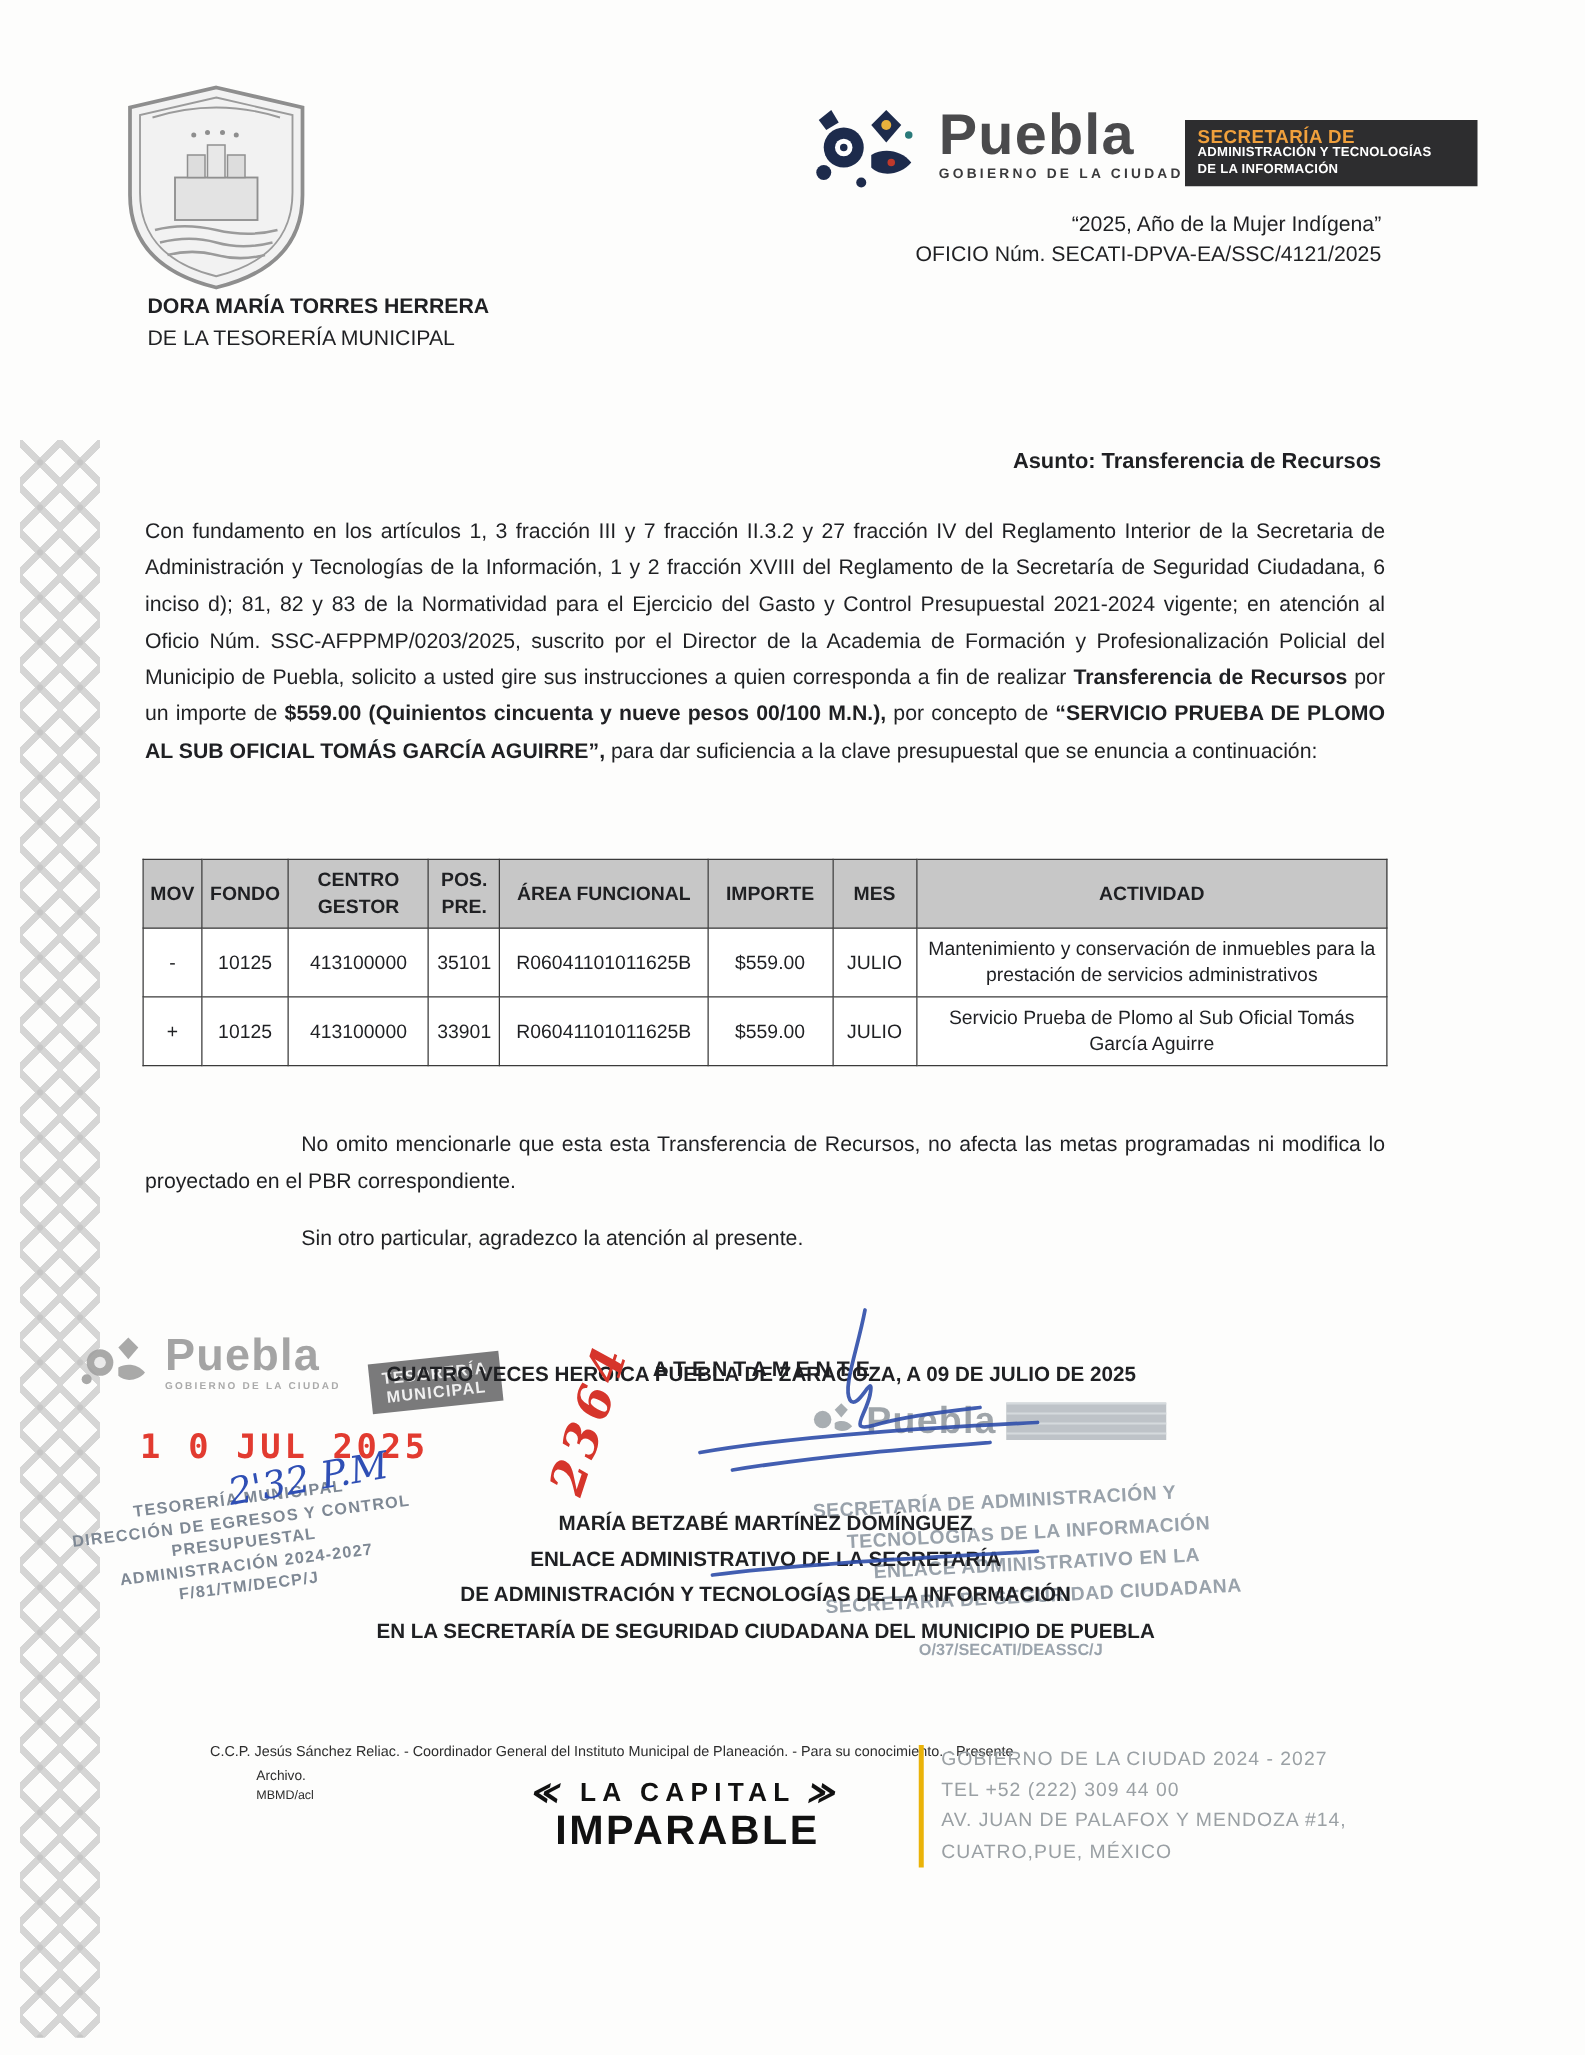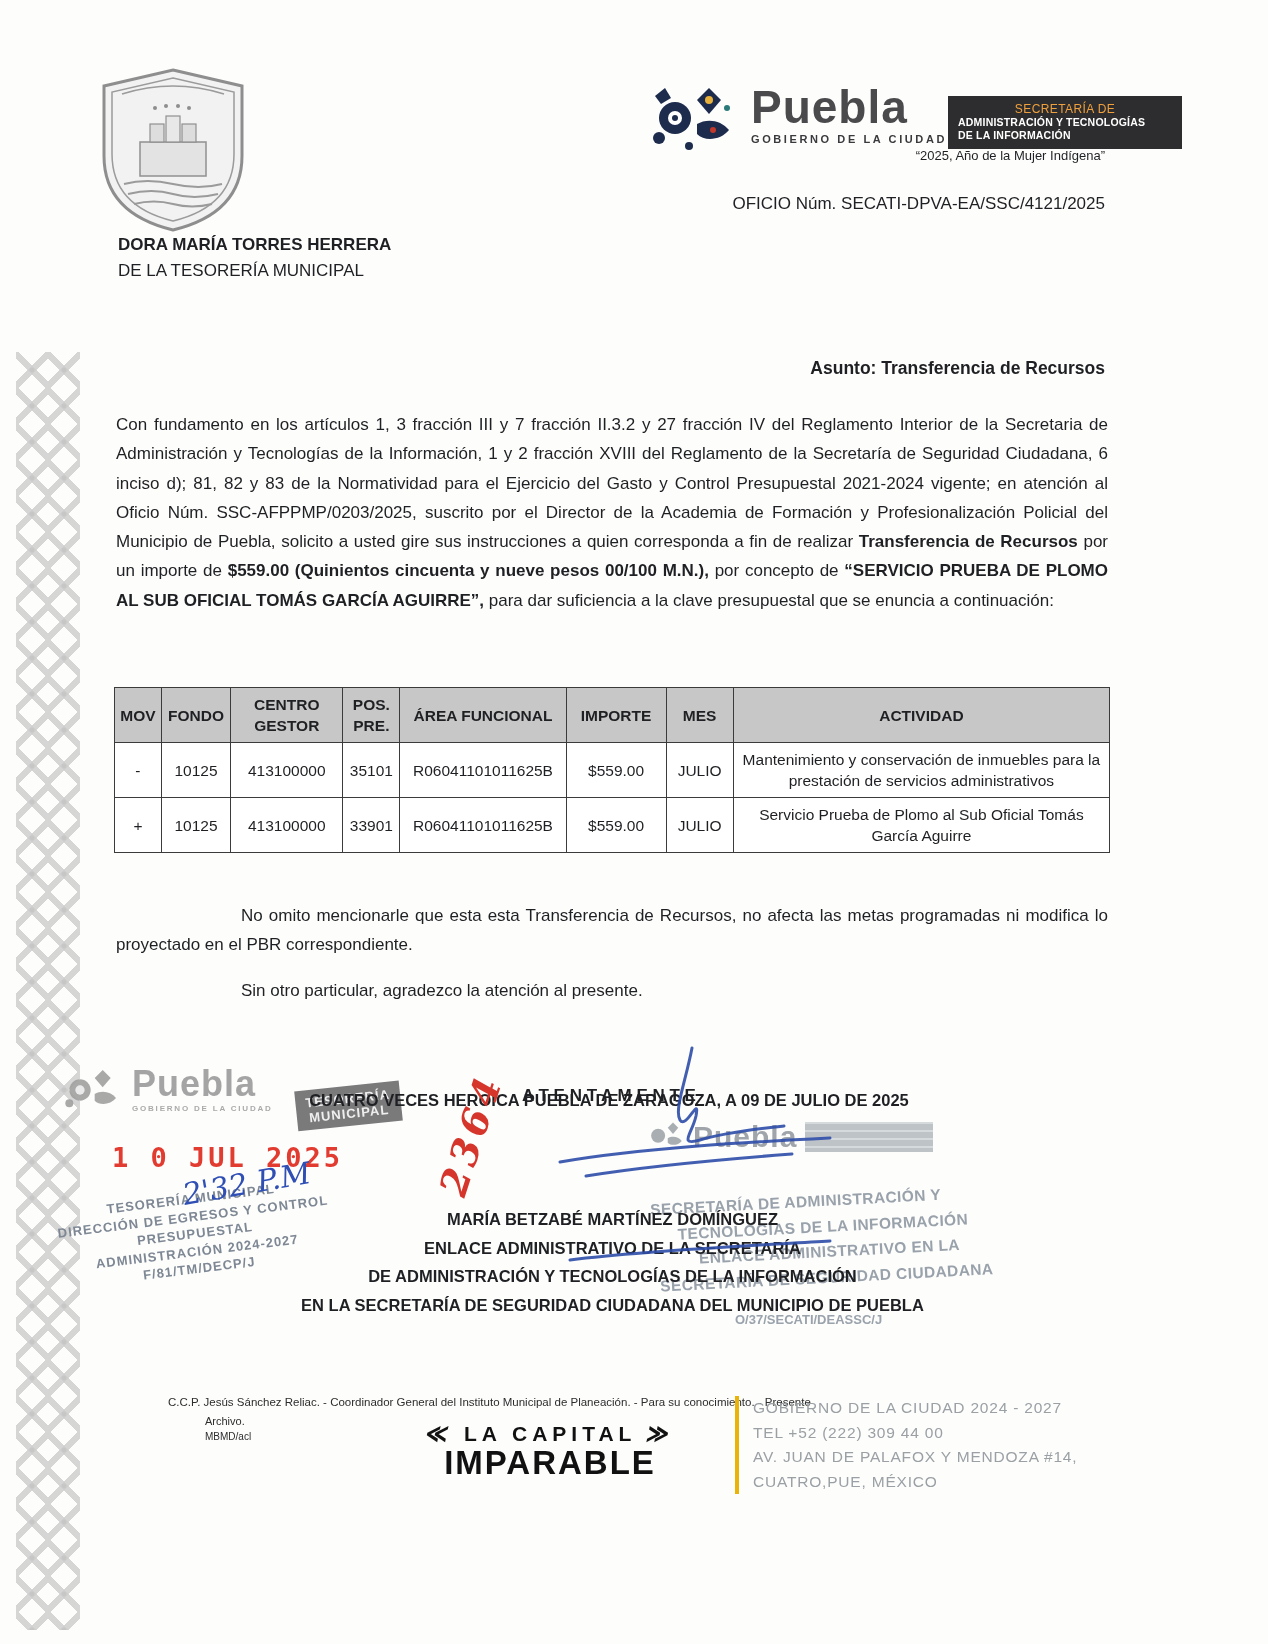--- a/index.html
+++ b/index.html
@@ -23,23 +23,23 @@
 
   
   .shield{left:92px;top:64px;z-index:1;}
   .brand{left:645px;top:84px;display:flex;align-items:flex-start;z-index:1;}
   .brand-word{font-size:46px;font-weight:bold;color:#4a4a4c;letter-spacing:1px;line-height:46px;}
   .brand-tag{font-size:11px;font-weight:bold;letter-spacing:2.6px;color:#3a3a3c;margin-top:3px;}
   .badge{
     left:948px;top:96px;width:214px;background:#2d2d2f;color:#fff;
     padding:7px 10px;z-index:1;line-height:13px;
   }
-  .badge .l1{color:#f0a03c;font-size:12px;font-weight:normal;letter-spacing:.4px;text-align:center;}
+  .badge .l1{color:#f0a03c;font-size:15px;font-weight:bold;letter-spacing:.4px;}
   .badge .l2{color:#fff;font-size:10.5px;font-weight:bold;letter-spacing:.2px;}
-  .motto{left:560px;top:148px;width:545px;text-align:right;font-size:13px;z-index:2;}
+  .motto{left:560px;top:170px;width:545px;text-align:right;font-size:17px;z-index:2;}
   .oficio{left:560px;top:194px;width:545px;text-align:right;font-size:17px;z-index:2;}
 
   .recipient{left:118px;top:232px;font-size:17px;line-height:26px;z-index:2;}
   .subject{left:560px;top:358px;width:545px;text-align:right;font-size:17.5px;font-weight:bold;z-index:2;}
 
   .bodytext{
     left:116px;top:410px;width:992px;font-size:17px;line-height:29.3px;
     text-align:justify;z-index:2;
   }
 

